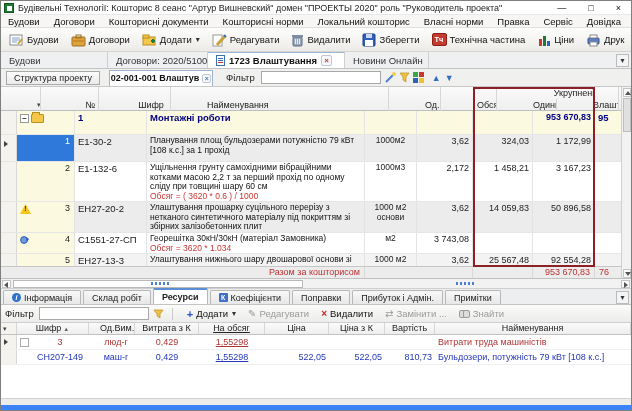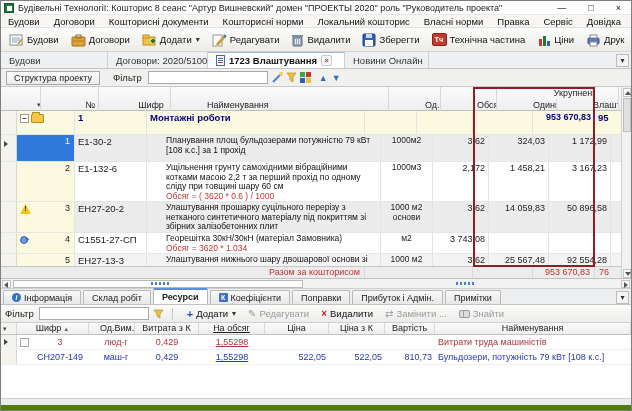--- a/index.html
+++ b/index.html
@@ -1,18 +1,18 @@
 <!DOCTYPE html>
 <html><head>
 <meta charset="utf-8">
 <style>
   * { margin:0; padding:0; box-sizing:border-box; }
   html,body { background:#888; }
   body { font-family:"Liberation Sans","DejaVu Sans",sans-serif; }
-  .window { position:relative; width:632px; height:411px; background:#4d7c0f; border:1px solid #7f7f7f; overflow:hidden; font-size:9.5px; color:#1a1a1a; }
+  .window { position:relative; width:632px; height:411px; background:#3b82f6; border:1px solid #7f7f7f; overflow:hidden; font-size:9.5px; color:#1a1a1a; }
 
   
   .titlebar { height:14px; display:flex; align-items:center; background:#ffffff; border-bottom:1px solid #e8e8e8; }
   .appicon { width:10px; height:10px; margin:0 4px 0 3px; background:#1c7a35; border:1px solid #14541f; position:relative; flex:0 0 auto; }
   .appicon::after { content:""; position:absolute; left:2px; top:2px; width:5px; height:5px; background:#fff; }
   .title-text { font-size:9px; color:#222; white-space:nowrap; overflow:hidden; flex:1 1 auto; }
   .wctrl { display:flex; gap:22px; margin-right:10px; font-size:9px; color:#111; }
   .wctrl span { cursor:default; line-height:12px; }
 
   
@@ -66,21 +66,21 @@
   .gbody .grow { border-bottom:1px solid #e6e6e6; }
   .row-group { height:24px; background:#fbfae1; color:#000080; font-weight:bold; }
   .row-g1 { height:27px; background:#ececec; }
   .row-g2 { height:40px; background:#ffffff; }
   .row-g3 { height:31px; background:#ececec; }
   .row-g4 { height:21px; background:#ffffff; }
   .row-g5 { height:13px; background:#f3f3f3; }
   .gutcell { background:#f4f3ee; border-right:1px solid #d8d8d8; position:relative; }
   .numcell { background:#fbfae1; text-align:right; font-size:9px; color:#222; display:flex; align-items:flex-start; justify-content:flex-end; gap:2px; padding-right:4px; position:relative; }
   .numcell.sel { background:#2e79d9; color:#fff; }
-  .namecell { font-size:8.5px; line-height:9.7px; color:#111;margin-left:16px; }
+  .namecell { font-size:8.5px; line-height:9.7px; color:#111; }
   .clamp3 { display:block; max-height:29px; overflow:hidden; }
   .formula { display:block; color:#cc3333; }
   .qtycell,.moneycell { text-align:right; font-size:9px; color:#222; }
   .unitcell { text-align:center; font-size:8.5px; line-height:9.5px; color:#222; }
   .row-group .cell { color:#000080; }
   .rowmark { position:absolute; left:3px; top:6px; width:0; height:0; border-top:3px solid transparent; border-bottom:3px solid transparent; border-left:4px solid #444; }
   .expandbox { width:9px; height:9px; border:1px solid #999; background:#fff; font-size:8px; line-height:7px; text-align:center; color:#333; margin-top:2px; flex:0 0 auto; }
   .folder { width:13px; height:9px; background:#f4c64a; border:1px solid #b98f1e; border-radius:1px; position:relative; margin-top:2px; flex:0 0 auto; }
   .folder::before { content:""; position:absolute; top:-3px; left:0; width:6px; height:2px; background:#f4c64a; border:1px solid #b98f1e; border-bottom:none; }
   .warn { width:11px; height:10px; background:#f5c518; clip-path:polygon(50% 0,100% 100%,0 100%); position:relative; flex:0 0 auto; margin-top:1px; }
@@ -259,20 +259,24 @@
       <span class="doc-glyph"></span>
       <span>1723  Влаштування</span>
       <span class="tabclose">×</span>
     </span>
     <span class="dtab news">Новини Онлайн</span>
     <span class="dd-btn">▾</span>
   </div>
 
   <div class="navrow">
     <span class="structure-btn">Структура проекту</span>
+    <span class="subtab">
+      <span>02-001-001 Влаштув</span>
+      <span class="tabclose">×</span>
+    </span>
     <span class="filter-label">Фільтр</span>
     <input class="filter-input" value="" style="">
     <span class="mini-icons">
       <svg width="11" height="11">
           <path d="M1 10L8 3" stroke="#4a7fd4" stroke-width="2"></path>
           <circle cx="9" cy="2" r="2" fill="#f0d050"></circle>
         </svg>
       <svg width="11" height="11">
           <path d="M1 1h9L7 5v5L4 8V5z" fill="#f0c040" stroke="#b98f1e" stroke-width="0.7"></path>
         </svg>

